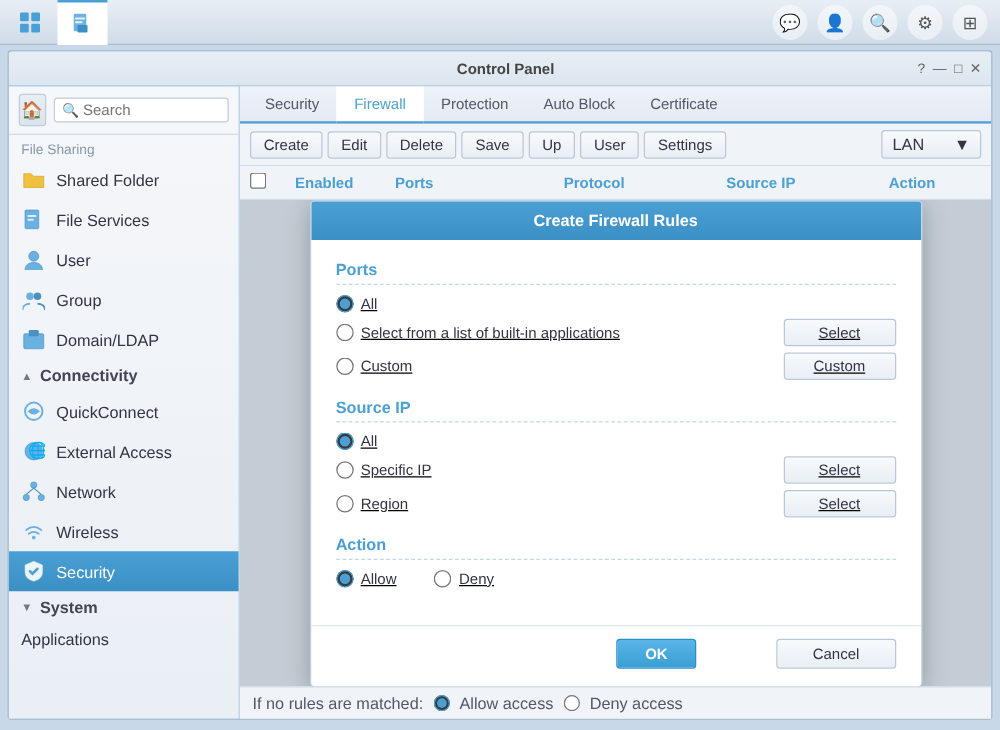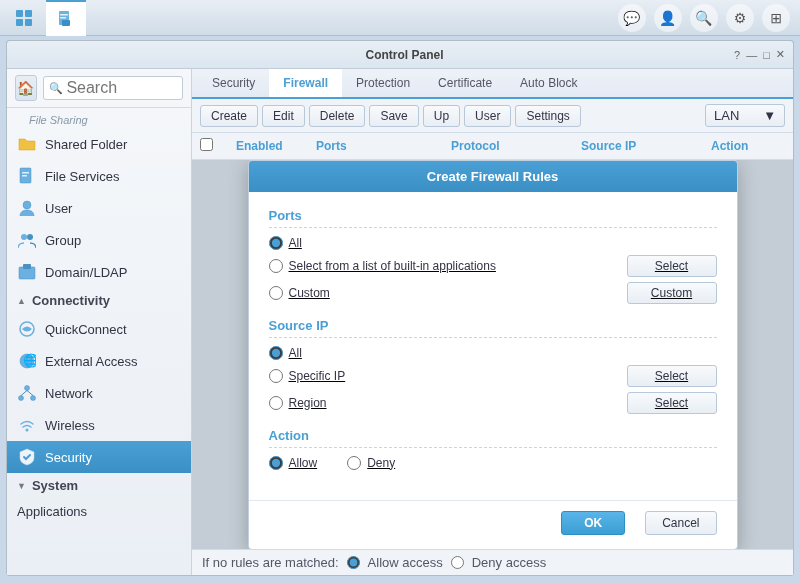--- a/index.html
+++ b/index.html
@@ -103,21 +103,21 @@
     .sidebar-search-box {
       width: 100%;
       display: flex;
       align-items: center;
       background: #fff;
       border: 1px solid #c0ccd8;
       border-radius: 3px;
       padding: 2px 6px;
     }
     .sidebar-search-box input {
-      border: none; outline: none; width: 100%; font-size: 16px; color: #888;
+      border: none; outline: none; width: 100%; font-size: 12px; color: #888;
       background: transparent;
     }
     .sidebar-home {
       width: 26px; height: 26px;
       display: flex; align-items: center; justify-content: center;
       background: linear-gradient(to bottom, #e8eef4, #d8e4f0);
       border: 1px solid #c0ccd8;
       border-radius: 3px;
       cursor: pointer;
       font-size: 14px;
@@ -188,21 +188,21 @@
       cursor: pointer;
       font-size: 12px;
       color: #556;
       border-bottom: 2px solid transparent;
       margin-bottom: -2px;
     }
     .tab.active {
       background: #fff;
       color: #4a9fd4;
       border-bottom: 2px solid #4a9fd4;
-      font-weight: 700;
+      font-weight: 400;
       text-align: center;
     }
 
     
     .toolbar {
       display: flex;
       align-items: center;
       gap: 4px;
       padding: 5px 8px;
       background: #f0f4f8;
@@ -339,27 +339,28 @@
       padding: 4px 22px;
       background: linear-gradient(to bottom, #5ab4e8, #3a9fd4);
       border: 1px solid #2a8fc4;
       border-radius: 3px;
       color: #fff;
       cursor: pointer;
       font-size: 12px;
       font-weight: 600;
     }
     .btn-cancel {
-      padding: 4px 16px;
+      padding: 4px 28px;
       background: linear-gradient(to bottom, #f8fafc, #e8eef4);
       border: 1px solid #b8c8d8;
       border-radius: 3px;
       cursor: pointer;
       font-size: 12px;
       color: #334;
+      margin-left: 44px;
     }
 
     
     .bottom-bar {
       display: flex;
       align-items: center;
       padding: 5px 10px;
       background: #f0f4f8;
       border-top: 1px solid #d0dce8;
       font-size: 12px;
@@ -427,21 +428,21 @@
 
     <div class="sidebar">
       <div class="sidebar-top">
         <div class="sidebar-home">🏠</div>
         <div class="sidebar-search-box">
           <span style="color:#aaa;font-size:11px;">🔍</span>
           <input type="text" style="margin-left: 3px;" placeholder="Search">
         </div>
       </div>
 
-      <div class="sidebar-section-label" style="font-size:11px;color:#8898a8;padding:6px 22px 2px;font-style:italic;">File Sharing</div>
+      <div class="sidebar-section-label" style="font-size:11px;color:#8898a8;padding:6px 10px 2px;">File Sharing</div>
 
       <div class="sidebar-item">
         <div class="item-icon">
           <svg width="18" height="16" viewBox="0 0 18 16">
               <path d="M1 3h6l2 2h8v9H1z" fill="#f0c040" stroke="#d0a020" stroke-width="0.5"></path>
             </svg>
         </div>
         <span>Shared Folder</span>
       </div>
 
@@ -556,22 +557,22 @@
         <span>Applications</span>
       </div>
     </div>
 
     <div class="content-area">
 
       <div class="tab-bar">
         <div class="tab">Security</div>
         <div class="tab active">Firewall</div>
         <div class="tab">Protection</div>
+        <div class="tab">Auto Block</div>
         <div class="tab">Certificate</div>
-        <div class="tab">Auto Block</div>
       </div>
 
       <div class="toolbar">
         <button class="toolbar-btn">Create</button>
         <button class="toolbar-btn">Edit</button>
         <button class="toolbar-btn">Delete</button>
         <button class="toolbar-btn">Save</button>
         <button class="toolbar-btn">Up</button>
         <button class="toolbar-btn">User</button>
         <button class="toolbar-btn">Settings</button>

